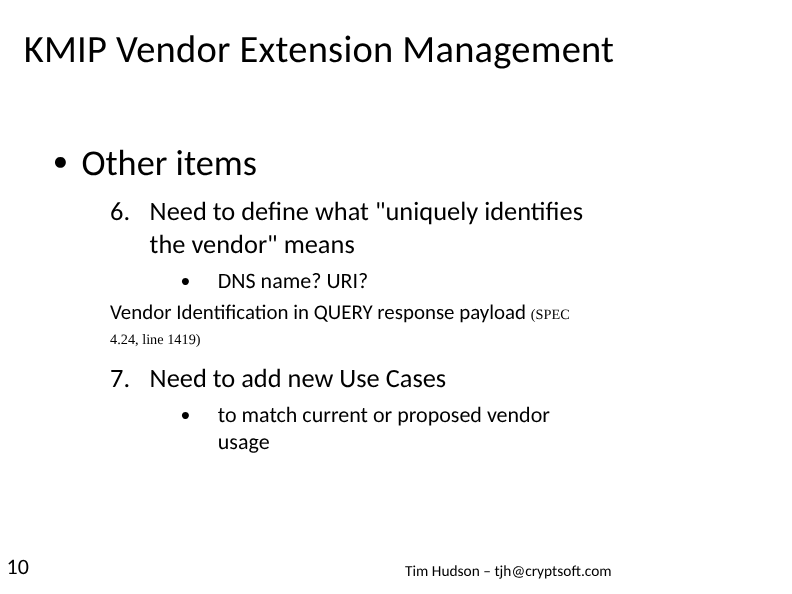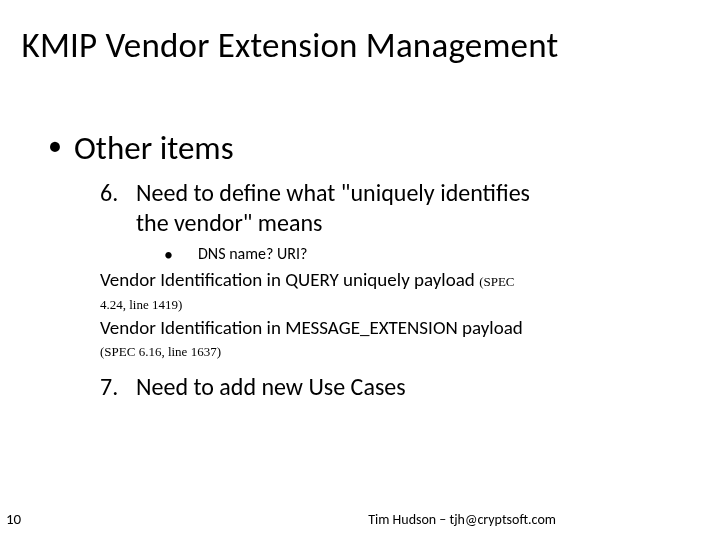--- a/index.html
+++ b/index.html
@@ -54,21 +54,21 @@
     padding-left: 88px;
     position: relative;
     line-height: 1.25;
   }
   .num-item .num {
     position: absolute;
     left: 52px;
     top: 0;
   }
   .sub-bullet {
-    font-size: 16px;
+    font-size: 20px;
     margin: 4px 0 6px 0;
     padding-left: 150px;
     position: relative;
   }
   .sub-bullet::before {
     content: "•";
     position: absolute;
     left: 116px;
     top: 0;
     font-size: 18px;
@@ -81,21 +81,21 @@
   .spec {
     font-size: 13px;
     font-family: Liberation Serif, serif;
   }
   .italic {
   }
   .page-num {
     position: absolute;
     left: 6px;
     bottom: 12px;
-    font-size: 15px;
+    font-size: 20px;
   }
   .footer {
     position: absolute;
     right: 24px;
     bottom: 12px;
     font-size: 14px;
   }
 </style>
 </head>
 <body>
@@ -109,30 +109,28 @@
     <div class="l1">Other items</div>
 
     <div class="num-item">
       <span class="num">6.</span>
       <span>Need to define what "</span><span class="italic">uniquely identifies the vendor</span><span>" means</span>
     </div>
 
     <div class="sub-bullet">DNS name? URI?</div>
 
     <div class="note">
-      <span>Vendor Identification in QUERY uniquely payload </span><span class="spec">(SPEC 4.24, line 1419)</span>
-    </div>
-    <div class="note">
-      <span>Vendor Identification in MESSAGE_EXTENSION payload </span><span class="spec">(SPEC 6.16, line 1637)</span>
+      <span>Vendor Identification in QUERY response payload </span><span class="spec">(SPEC 4.24, line 1419)</span>
     </div>
 
     <div class="num-item" style="margin-top:10px;">
       <span class="num">7.</span>
       <span>Need to add new Use Cases</span>
     </div>
 
+    <div class="sub-bullet">to match current or proposed vendor usage</div>
 
   </div>
 
   <div class="page-num">10</div>
   <div class="footer">Tim Hudson – tjh@cryptsoft.com</div>
 
 </div>
 
 </body></html>

